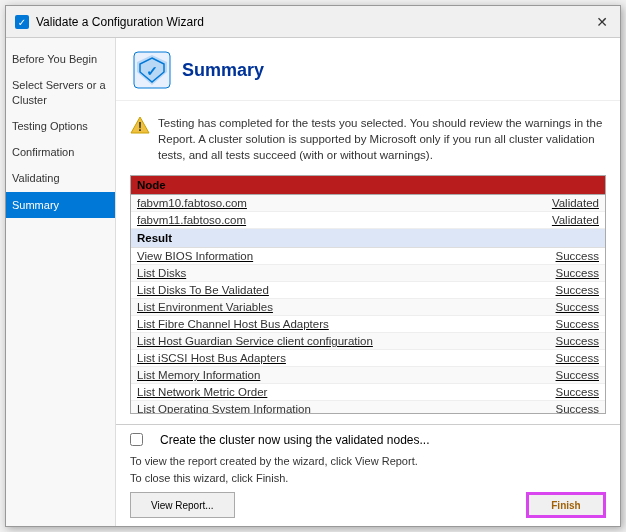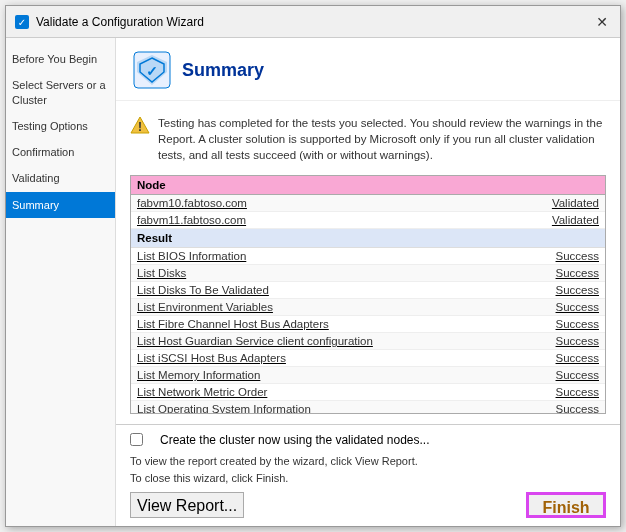--- a/index.html
+++ b/index.html
@@ -140,21 +140,21 @@
     
     .results-table {
       flex: 1;
       border: 1px solid #aaa;
       overflow-y: auto;
       font-size: 11.5px;
       background: white;
     }
     
     .table-header-row {
-      background: #f9a8d4;
+      background: #b91c1c;
       font-weight: 600;
       padding: 3px 6px;
       border-bottom: 1px solid #aaa;
     }
     
     .section-header {
       background: #dce6f7;
       font-weight: 600;
       padding: 3px 6px;
       border-bottom: 1px solid #ddd;
@@ -193,22 +193,22 @@
     }
     
     .footer-buttons {
       display: flex;
       justify-content: space-between;
       align-items: flex-end;
       margin-top: 6px;
     }
     
     .btn {
-      padding: 4px 6px;
-      font-size: 16px;
+      padding: 4px 20px;
+      font-size: 10px;
       border: 1px solid #aaa;
       background: #f0f0f0;
       cursor: pointer;
       min-width: 80px;
       height: 26px;
     }
     
     .btn-primary {
       background: #f0f0f0;
       border: 3px solid #d946ef;
@@ -297,21 +297,21 @@
             <span class="row-name">fabvm11.fabtoso.com</span>
             <span class="row-status">Validated</span>
           </div>
 
           <div class="section-header">
             <span>Result</span>
           </div>
 
           <div id="result-rows">
               <div class="table-row">
-                <span class="row-name">List BIOS Information</span>
+                <span class="row-name">View BIOS Information</span>
                 <span class="row-status">Success</span>
               </div>
               <div class="table-row">
                 <span class="row-name">List Disks</span>
                 <span class="row-status">Success</span>
               </div>
               <div class="table-row">
                 <span class="row-name">List Disks To Be Validated</span>
                 <span class="row-status">Success</span>
               </div>

